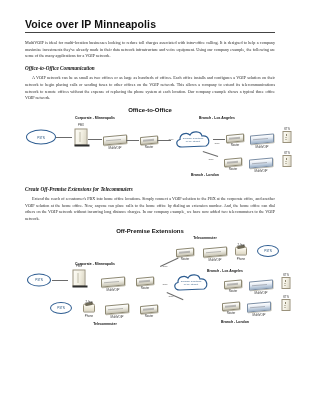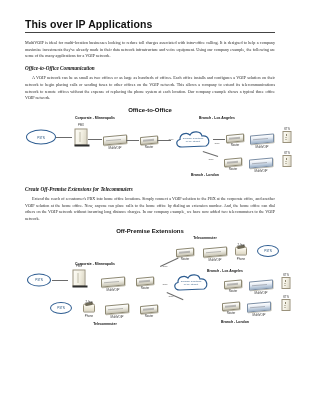--- a/index.html
+++ b/index.html
@@ -195,21 +195,21 @@
     font-weight: bold;
     font-size: 7px;
     color: #333;
   }
 </style>
 </head>
 <body>
 
 <div class="page">
 
-  <h1 class="doc-title">This over IP Applications</h1>
+  <h1 class="doc-title">Voice over IP Minneapolis</h1>
   <hr class="title-rule">
 
   <p class="para">MultiVOIP is ideal for multi-location businesses looking to reduce toll charges associated with intra-office calling. It is designed to help a company maximize investments they've already made in their data network infrastructure and voice equipment. Using our company example, the following are some of the many applications for a VOIP network.</p>
 
   <div class="sub-head">Office-to-Office Communication</div>
   <p class="para indent">A VOIP network can be as small as two offices or as large as hundreds of offices. Each office installs and configures a VOIP solution on their network to begin placing calls or sending faxes to other offices on the VOIP network. This allows a company to extend its telecommunications network to remote offices without the expense of replacing the phone system at each location. Our company example shows a typical three office VOIP network.</p>
 
   <div class="fig-title">Office-to-Office</div>
 
   <div class="figure fig1">

